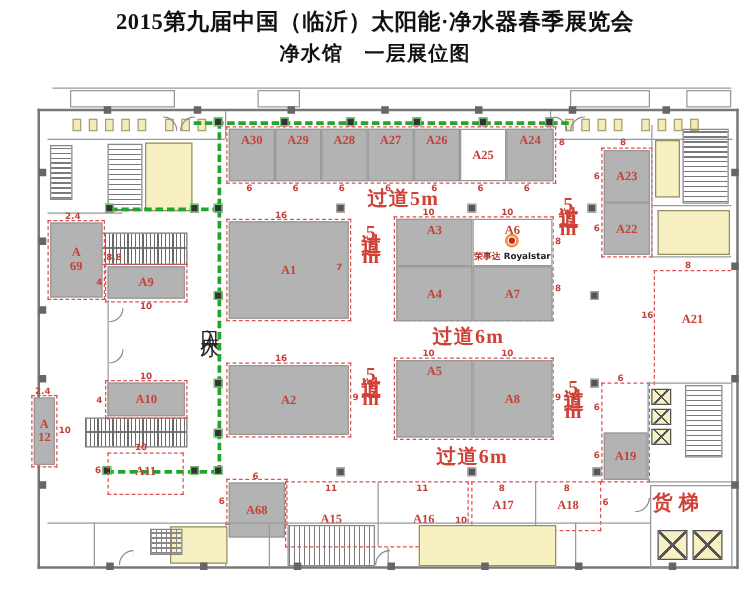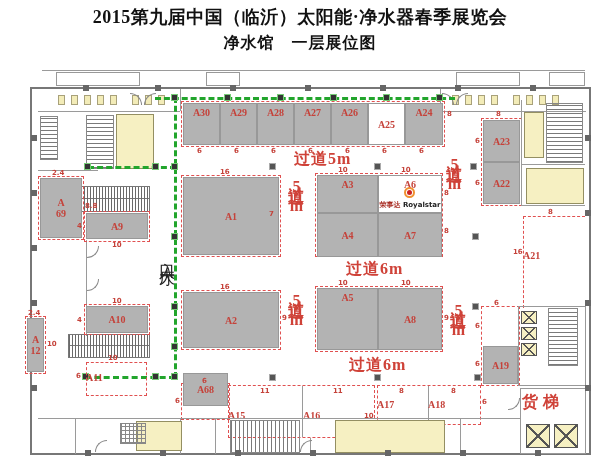--- a/index.html
+++ b/index.html
@@ -13,21 +13,21 @@
   .wline{position:absolute;background:#9a9a9a;}
   .proom{position:absolute;border:1px solid #999;box-sizing:border-box;}
   .booth{position:absolute;background:#b3b3b3;border:1px solid #989898;box-sizing:border-box;
          color:#c5423a;font:bold 10px "Liberation Serif",serif;
          display:flex;justify-content:center;align-items:center;text-align:center;}
   .booth.lt{align-items:flex-start;padding-top:3px;}
   .booth.white{background:#fff;}
   .booth .stack{display:flex;flex-direction:column;line-height:11px;}
   .dash{position:absolute;border:1px dashed #e05050;box-sizing:border-box;}
   .dash.lt-only{border-right:none;border-bottom:none;}
-  .blab{position:absolute;color:#c5423a;font:bold 10px "Liberation Serif",serif;text-align:left;}
+  .blab{position:absolute;color:#c5423a;font:bold 10px "Liberation Serif",serif;text-align:center;}
   .dim{position:absolute;color:#c5423a;font:bold 7px "DejaVu Sans",sans-serif;white-space:nowrap;}
   .aisle{position:absolute;color:#cf4238;font:bold 16px "Liberation Serif",serif;
          letter-spacing:1px;white-space:nowrap;}
   .aisle.v{writing-mode:vertical-rl;text-orientation:upright;letter-spacing:2px;line-height:16px;}
   .entr{position:absolute;color:#222;font:16px "Liberation Serif",serif;
         writing-mode:vertical-rl;text-orientation:upright;letter-spacing:3px;}
   .gh{position:absolute;border-top:3px dashed #22a52c;}
   .gv{position:absolute;border-left:3px dashed #22a52c;}
   .gcol{position:absolute;width:7px;height:7px;background:#333;border:1px solid #7c7;box-sizing:border-box;}
   .icol{position:absolute;width:7px;height:7px;background:#555;border:1px solid #aaa;box-sizing:border-box;}
@@ -295,21 +295,21 @@
   <div class="booth" style="left:27px;top:318px;width:17px;height:54px">
       <span class="stack">
         <span>A</span>
         <span>12</span>
       </span>
     </div>
   <div class="dim" style="left:28px;top:309px">2.4</div>
   <div class="dim" style="left:47px;top:340px">10</div>
 
   <div class="dash" style="left:181px;top:383px;width:49px;height:37px"></div>
-  <div class="booth" style="left:183px;top:373px;width:45px;height:33px">
+  <div class="booth" style="left:183px;top:386px;width:45px;height:44px">
       <span>A68</span>
     </div>
   <div class="dim" style="left:202px;top:377px">6</div>
   <div class="dim" style="left:175px;top:397px">6</div>
   <div class="dash" style="left:228px;top:385px;width:147px;height:53px"></div>
   <div class="wline" style="left:302px;top:386px;width:1px;height:51px"></div>
   <div class="blab" style="left:228px;top:410px;width:74px">A15</div>
   <div class="blab" style="left:303px;top:410px;width:72px">A16</div>
   <div class="dim" style="left:260px;top:387px">11</div>
   <div class="dim" style="left:333px;top:387px">11</div>

